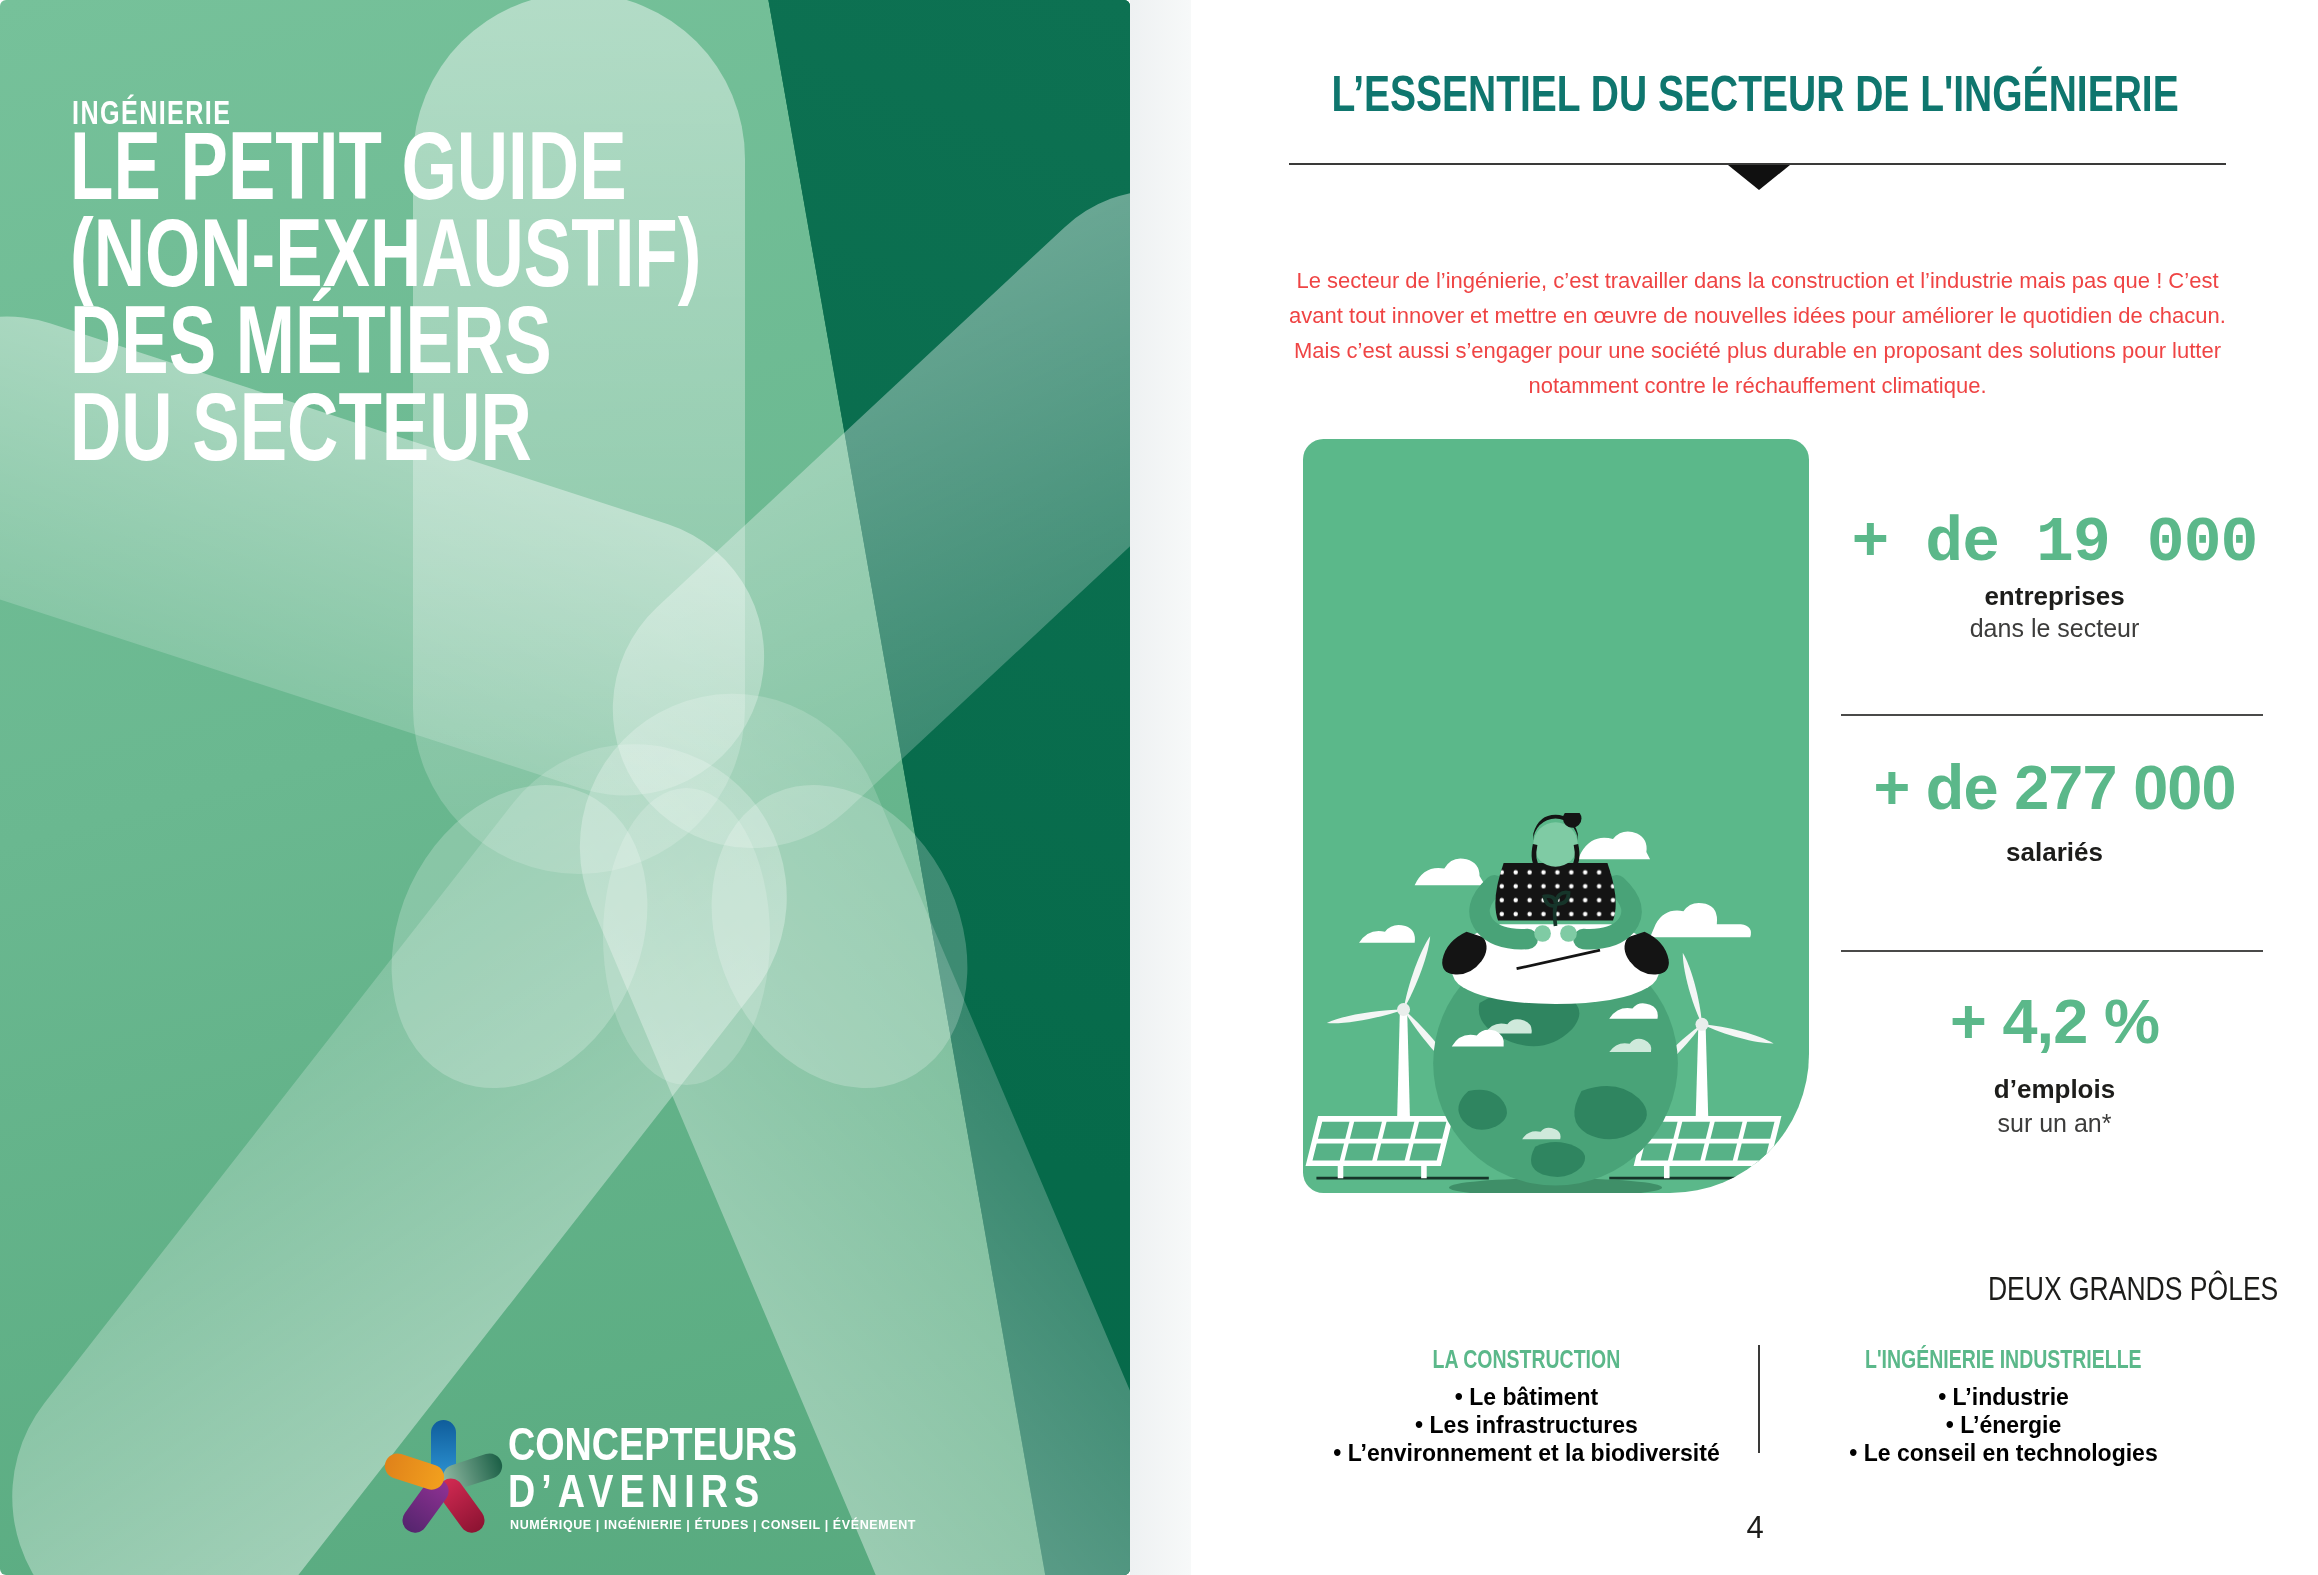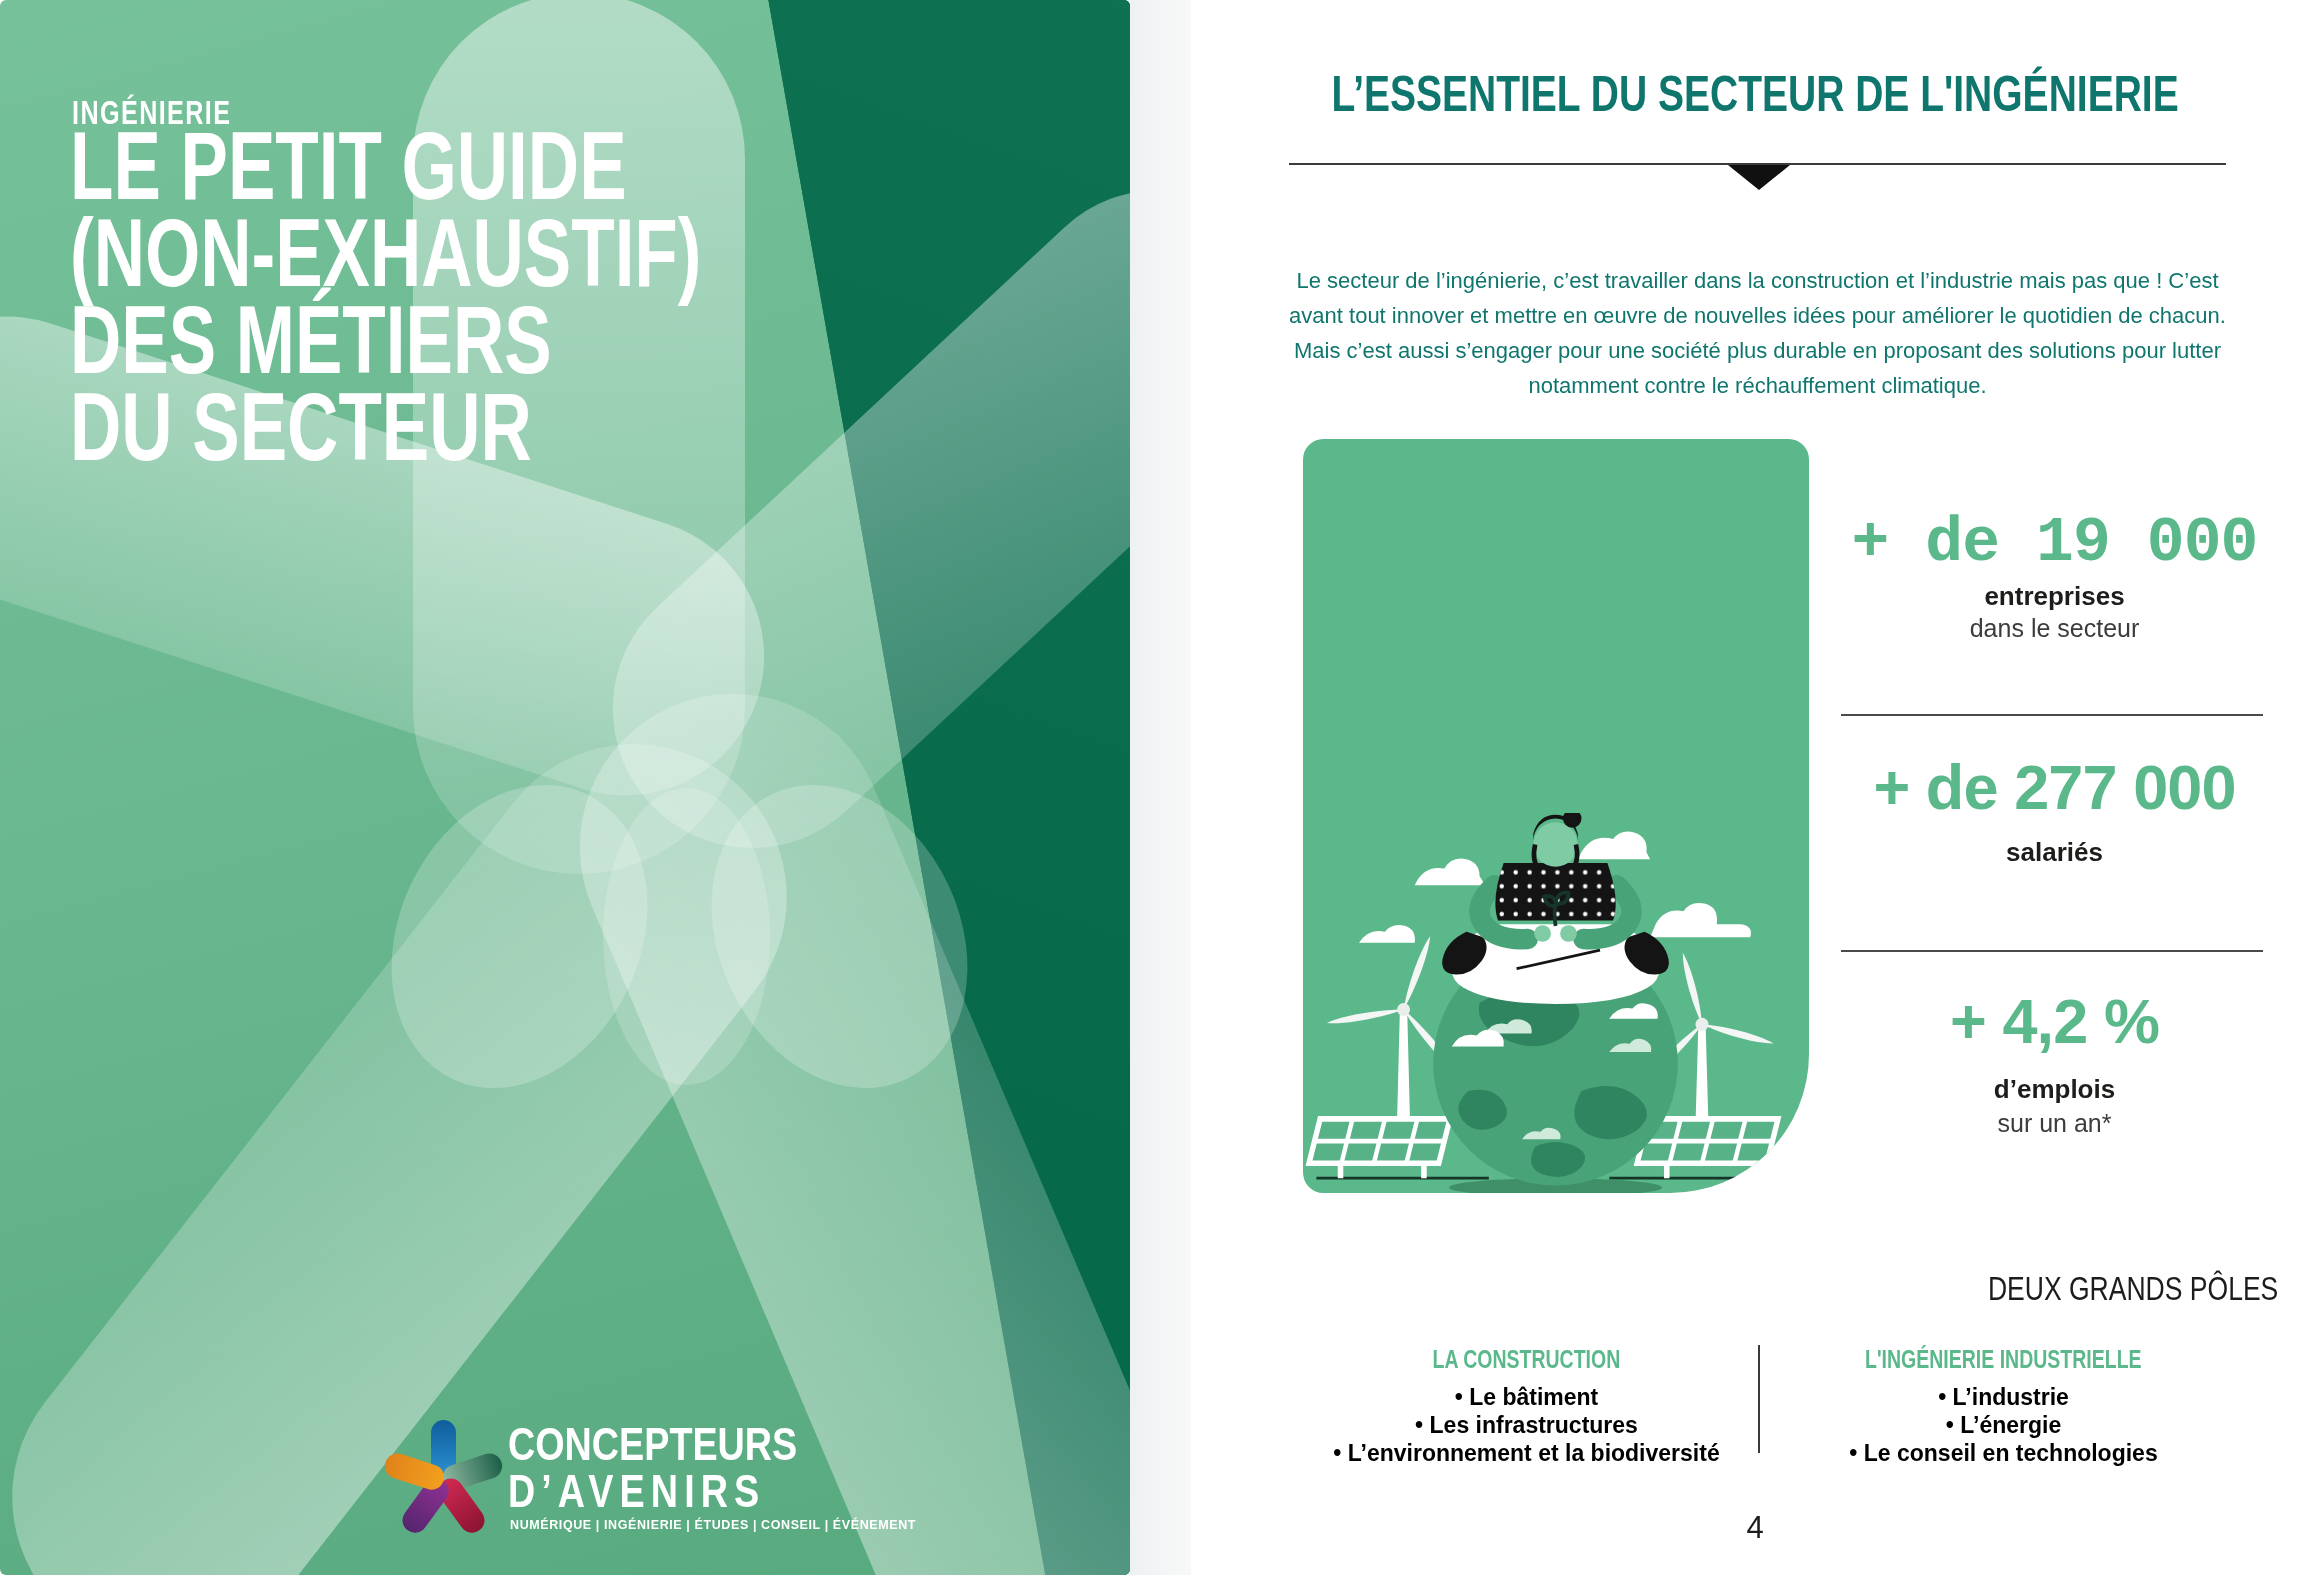--- a/index.html
+++ b/index.html
@@ -52,21 +52,21 @@
 
   
   .gutter{left:1130px;top:0;width:61px;height:1575px;background:linear-gradient(to right,#eef1f2,#f7f9f9);}
 
   
   .page-header{left:1191px;top:65px;width:1128px;text-align:center;color:#0f766e;
     font-size:50px;font-weight:bold;}
   .rule{left:1289px;top:163px;width:937px;height:1.9px;background:#3a3a39;}
   .tri{left:1728px;top:165px;width:0;height:0;
     border-left:31px solid transparent;border-right:31px solid transparent;border-top:25px solid #101010;}
-  .intro{left:1289px;top:263px;width:937px;text-align:center;color:#0f766e;
+  .intro{left:1289px;top:263px;width:937px;text-align:center;color:#ef4444;
     font-size:22px;line-height:35px;}
 
   .card{left:1303px;top:439px;width:506px;height:754px;background:#5bb88a;
     border-radius:20.4px 20.4px 139px 20.4px;overflow:hidden;}
   .card-quote{position:absolute;left:0;top:52px;width:100%;padding:0 32px;box-sizing:border-box;
     text-align:center;color:#fff;font-weight:bold;font-size:28px;line-height:40px;}
   .card-illo{position:absolute;left:0;bottom:0;width:506px;height:380px;}
 
   .stats{left:1841px;top:0;width:427px;}
   .stat-value{color:#5bb88a;font-weight:bold;font-size:63px;letter-spacing:-0.9px;}

